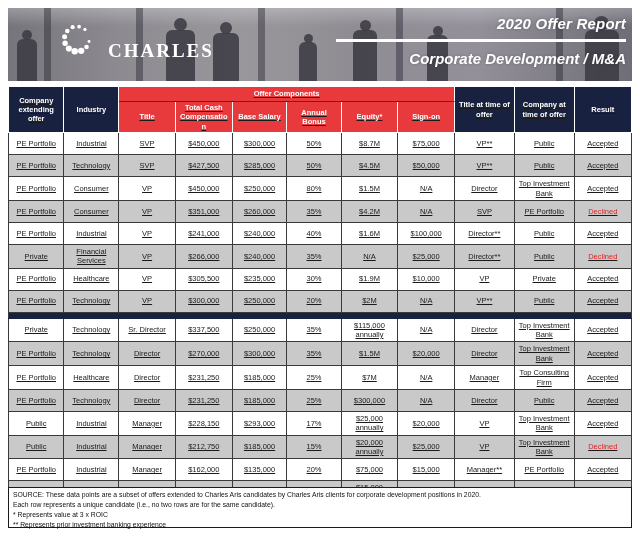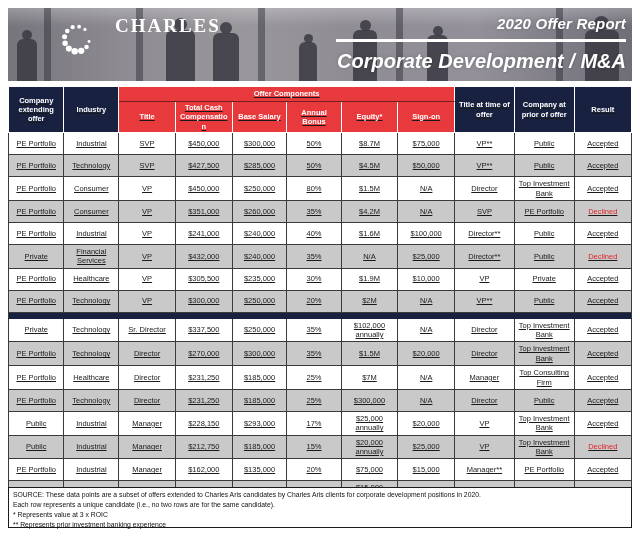--- a/index.html
+++ b/index.html
@@ -11,28 +11,28 @@
   .page{position:relative;width:640px;height:538px;background:#fff;overflow:hidden;
         border-right:2px solid #cfcfcf;}
   
   .hero{position:absolute;left:8px;top:8px;width:624px;height:73px;overflow:hidden;
         background:linear-gradient(90deg,#77757c 0%,#8d8b91 18%,#9a979c 38%,#8f8c93 55%,#93909a 75%,#6f6d76 100%);}
   .hero .win{position:absolute;top:0;bottom:0;width:7px;background:rgba(40,40,50,.45);}
   .hero .glow{position:absolute;left:0;top:0;right:0;height:18px;background:linear-gradient(180deg,rgba(255,255,255,.25),rgba(255,255,255,0));}
   .sil{position:absolute;background:#3c3b44;opacity:.88;}
   .sil.head{border-radius:50%;}
   .sil.body{border-radius:6px 6px 0 0;}
-  .logo{position:absolute;left:52px;top:8px;display:flex;align-items:flex-start;gap:17px;}
+  .logo{position:absolute;left:52px;top:8px;display:flex;align-items:flex-end;gap:10px;}
   .logo-text{color:#fff;font-family:"Liberation Serif", serif;font-weight:600;
              letter-spacing:2px;font-size:19px;line-height:1.1;}
   .logo-text .tm{font-size:7px;vertical-align:super;letter-spacing:0;}
   .hero-titles{position:absolute;right:6px;top:7px;width:290px;text-align:right;color:#fff;font-style:italic;}
   .hero-title{font-size:15px;font-weight:bold;letter-spacing:.2px;text-shadow:0 0 3px rgba(0,0,0,.25);}
   .hero-rule{height:3px;background:#fff;margin:7px 0 8px 0;}
-  .hero-subtitle{font-size:20px;font-weight:bold;text-shadow:0 0 3px rgba(0,0,0,.25);}
+  .hero-subtitle{font-size:15px;font-weight:bold;text-shadow:0 0 3px rgba(0,0,0,.25);}
   
   table{position:absolute;left:8px;top:86px;width:624px;border-collapse:collapse;table-layout:fixed;text-decoration:underline;}
   th,td{font-size:7.5px;text-align:center;vertical-align:middle;word-wrap:break-word;}
   thead th{color:#fff;font-weight:bold;border:1px solid #fff;padding:1px 2px;line-height:1.25;}
   th.navy{background:var(--navy);}
   th.red{background:var(--red);}
   th.group{height:12px;font-size:7.5px;border-bottom:1px solid rgba(30,10,10,.55);}
   thead tr.cols th{height:24px;}
   tbody td{border:1px solid var(--grid);padding:2px 2px;height:17px;line-height:1.25;background:#fff;}
   tbody tr.shade td{background:var(--gray-row);}
@@ -113,21 +113,21 @@
       <col style="width:9.6%">
         <col style="width:9.6%">
         <col style="width:9.2%">
     </colgroup>
     <thead>
       <tr>
         <th class="navy" rowspan="2">Company extending offer</th>
         <th class="navy" rowspan="2">Industry</th>
         <th class="red group" colspan="6">Offer Components</th>
         <th class="navy" rowspan="2">Title at time of offer</th>
-        <th class="navy" rowspan="2">Company at prior of offer</th>
+        <th class="navy" rowspan="2">Company at time of offer</th>
         <th class="navy" rowspan="2">Result</th>
       </tr>
       <tr class="cols">
         <th class="red">Title</th>
         <th class="red">Total Cash Compensation</th>
         <th class="red">Base Salary</th>
         <th class="red">Annual Bonus</th>
         <th class="red">Equity*</th>
         <th class="red">Sign-on</th>
       </tr>
@@ -195,21 +195,21 @@
           <td>$1.6M</td>
           <td>$100,000</td>
           <td>Director**</td>
           <td>Public</td>
           <td>Accepted</td>
         </tr>
         <tr class="shade">
           <td>Private</td>
           <td>Financial Services</td>
           <td>VP</td>
-          <td>$432,000</td>
+          <td>$266,000</td>
           <td>$240,000</td>
           <td>35%</td>
           <td>N/A</td>
           <td>$25,000</td>
           <td>Director**</td>
           <td>Public</td>
           <td class="declined">Declined</td>
         </tr>
         <tr>
           <td>PE Portfolio</td>
@@ -240,21 +240,21 @@
         <tr class="divider">
           <td colspan="11"></td>
         </tr>
         <tr>
           <td>Private</td>
           <td>Technology</td>
           <td>Sr. Director</td>
           <td>$337,500</td>
           <td>$250,000</td>
           <td>35%</td>
-          <td>$102,000 annually</td>
+          <td>$115,000 annually</td>
           <td>N/A</td>
           <td>Director</td>
           <td>Top Investment Bank</td>
           <td>Accepted</td>
         </tr>
         <tr class="shade">
           <td>PE Portfolio</td>
           <td>Technology</td>
           <td>Director</td>
           <td>$270,000</td>

